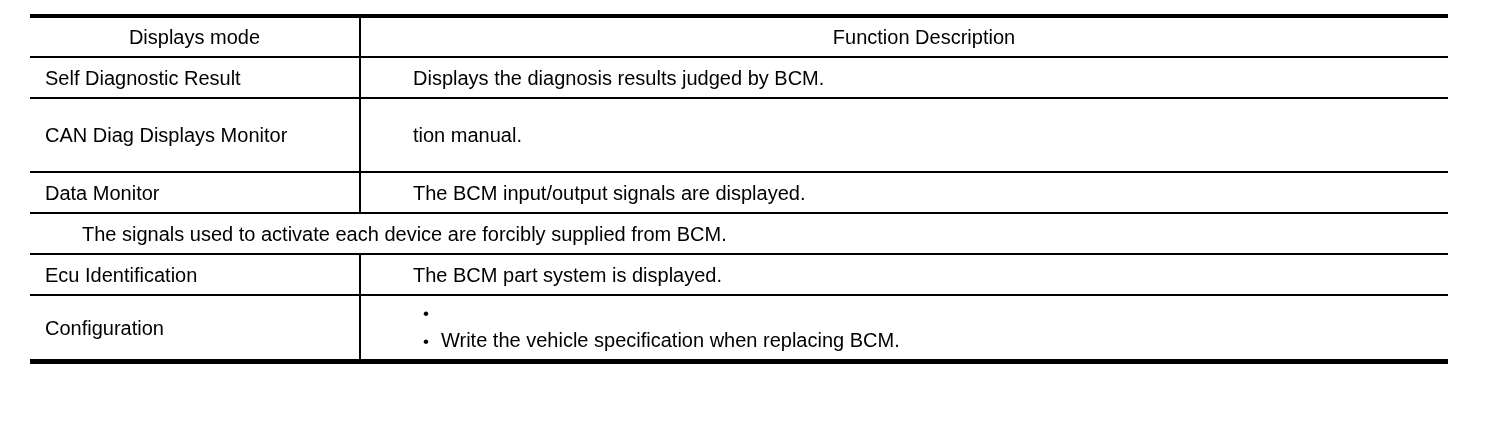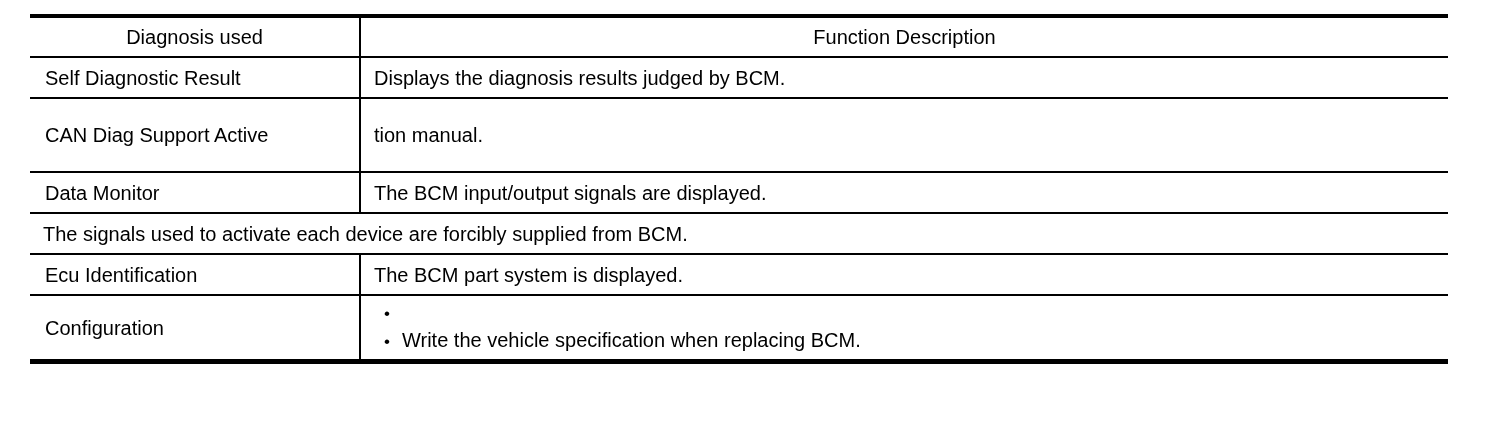--- a/index.html
+++ b/index.html
@@ -41,20 +41,21 @@
     padding-left: 15px;
     padding-right: 8px;
   }
   .cell.right {
     flex: 1 1 auto;
     display: flex;
     flex-direction: column;
     justify-content: center;
     padding-left: 13px;
     padding-right: 12px;
+    margin-left: 39px;
   }
   .header-row .cell.left,
   .header-row .cell.right {
     justify-content: center;
     align-items: center;
     text-align: center;
     padding-left: 0;
     padding-right: 0;
   }
   .header-row .cell.right { flex-direction: row; }
@@ -74,32 +75,32 @@
     font-size: 17px;
   }
 </style>
 </head>
 <body>
 
 <div class="page">
   <div class="diag-table">
 
     <div class="trow header-row h-header">
-      <div class="cell left">Diagnosis used</div>
+      <div class="cell left">Displays mode</div>
       <div class="cell right">Function Description</div>
     </div>
 
 
     <div class="trow h-std">
       <div class="cell left">Self Diagnostic Result</div>
       <div class="cell right">Displays the diagnosis results judged by BCM.</div>
     </div>
 
     <div class="trow h-tall">
-      <div class="cell left">CAN Diag Support Active</div>
+      <div class="cell left">CAN Diag Displays Monitor</div>
       <div class="cell right">
         <div>tion manual.</div>
       </div>
     </div>
 
     <div class="trow h-std">
       <div class="cell left">Data Monitor</div>
       <div class="cell right">The BCM input/output signals are displayed.</div>
     </div>
 

